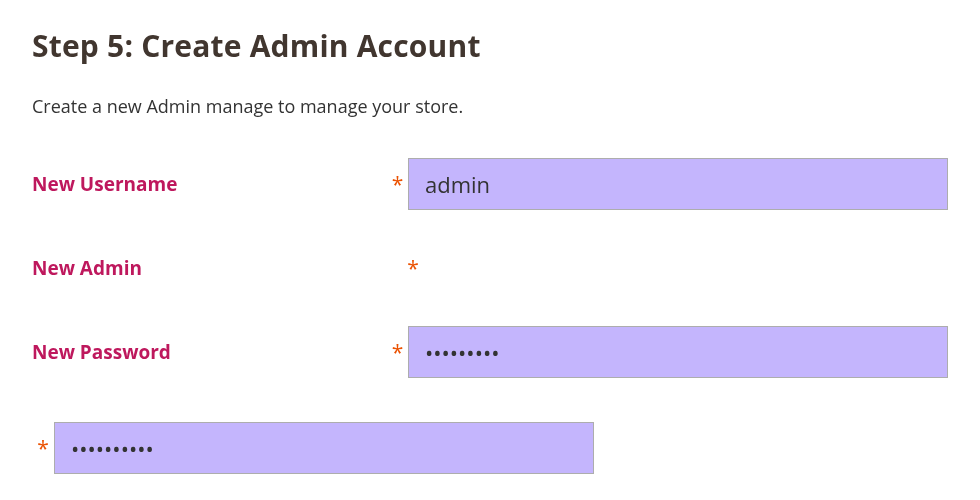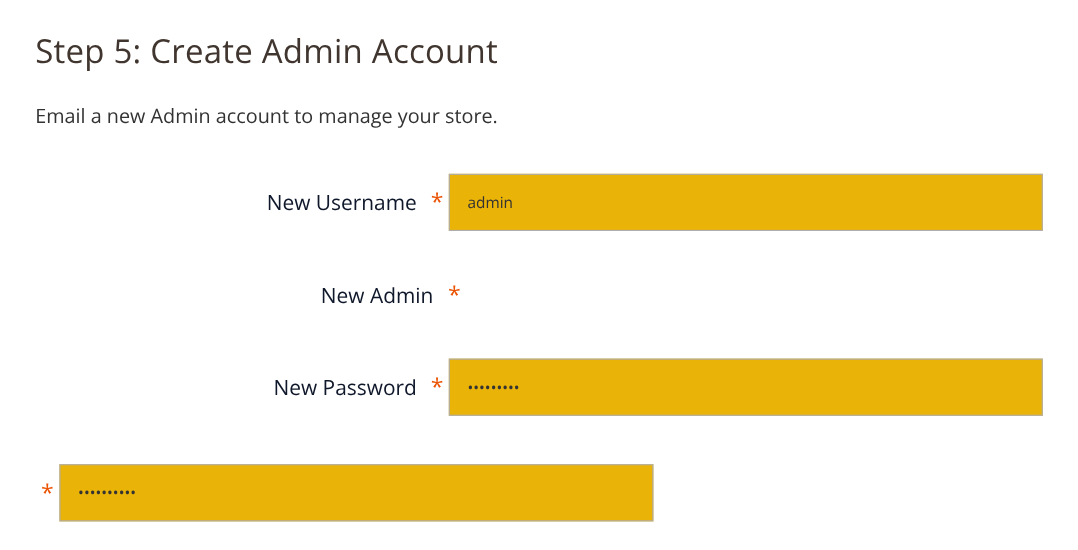--- a/index.html
+++ b/index.html
@@ -6,73 +6,73 @@
     body {
       font-family: 'Open Sans', 'Helvetica Neue', Helvetica, Arial, sans-serif;
       color: #333;
       background: #fff;
       width: 980px;
       height: 500px;
       padding: 25px 32px;
     }
     .page-title {
       font-size: 30px;
-      font-weight: 400;
+      font-weight: 700;
       color: #41362f;
       margin-bottom: 28px;
       letter-spacing: 0.2px;
     }
     .page-subtitle {
       font-size: 18px;
       font-weight: 400;
       color: #333;
       margin-bottom: 40px;
     }
     .form-row {
       display: flex;
       align-items: center;
       margin-bottom: 44px;
     }
     .field-label {
       width: 370px;
-      text-align: right;
+      text-align: left;
       font-size: 19px;
-      font-weight: 400;
-      color: #0f172a;
+      font-weight: 700;
+      color: #be185d;
       padding-right: 8px;
     }
     .required-mark {
       color: #eb5202;
       font-size: 21px;
       font-weight: 400;
       width: 22px;
       display: inline-block;
       text-align: center;
     }
     .field-input {
       flex: 0 0 540px;
       height: 52px;
       border: 1px solid #adadad;
-      font-size: 14px;
+      font-size: 22px;
       padding: 0 16px;
       color: #333;
-      background: #eab308;
+      background: #c4b5fd;
       font-family: inherit;
     }
     .blurred {
       color: transparent;
       text-shadow: 0 0 8px rgba(100,100,100,0.85);
       user-select: none;
     }
   </style>
 </head>
 <body>
 
 <h1 class="page-title">Step 5: Create Admin Account</h1>
-<p class="page-subtitle">Email a new Admin account to manage your store.</p>
+<p class="page-subtitle">Create a new Admin manage to manage your store.</p>
 
 <div class="form-row">
   <label class="field-label">New Username</label>
   <span class="required-mark">*</span>
   <input type="text" class="field-input" value="admin" style="">
 </div>
 
 <div class="form-row">
   <label class="field-label">New Admin</label>
   <span class="required-mark">*</span>

